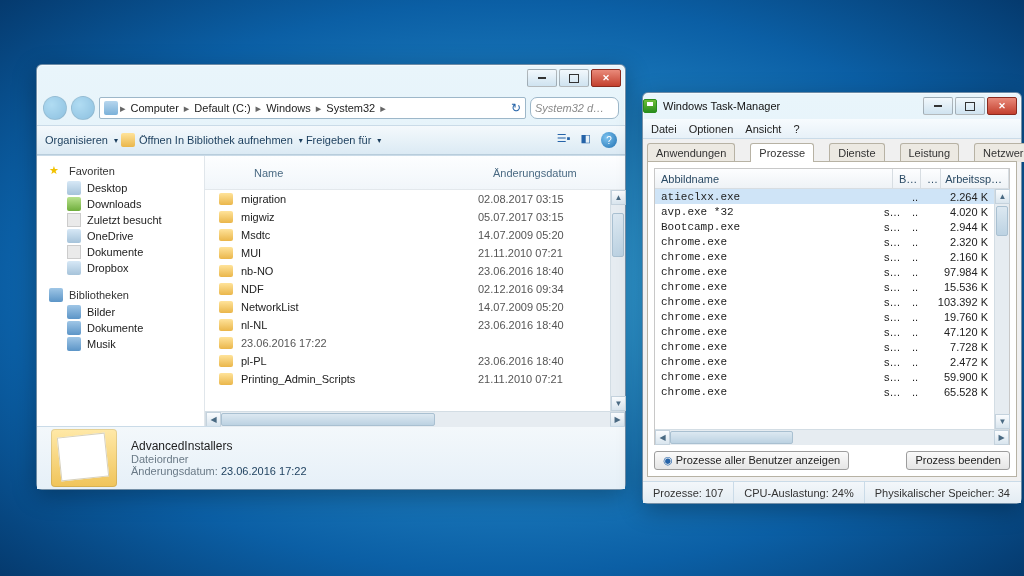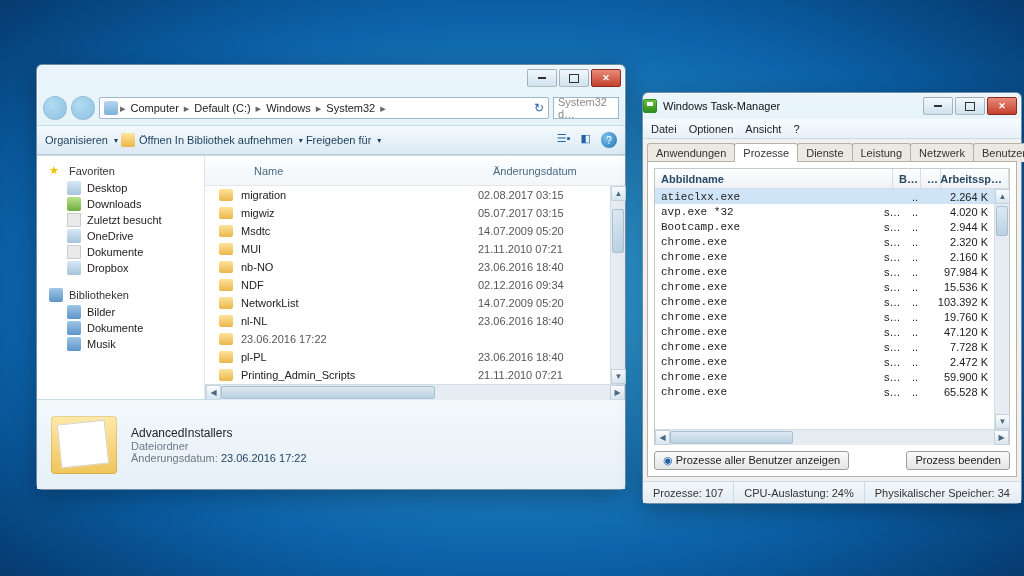--- a/index.html
+++ b/index.html
@@ -58,22 +58,22 @@
 .navball.disabled { opacity: .45; }
 .breadcrumb {
   flex: 1; height: 22px; background: #fff; border: 1px solid #9db7c9; border-radius: 2px;
   display: flex; align-items: center; padding: 0 4px; gap: 2px; overflow: hidden;
 }
 .bc-ico { width: 14px; height: 14px; background: linear-gradient(#b7d6ee, #7bb1d9); border-radius: 2px; }
 .bc-seg { color: #222; padding: 0 3px; cursor: default; white-space: nowrap; }
 .bc-chev { color: #666; }
 .bc-refresh { margin-left: auto; color: #2563a8; font-size: 12px; }
 .search {
-  width: 66px; height: 22px; background: #fff; border: 1px solid #9db7c9; border-radius: 0;
-  display: flex; align-items: center; padding: 0 4px; color: #8a8a8a; 
+  width: 89px; height: 22px; background: #fff; border: 1px solid #9db7c9; border-radius: 7px;
+  display: flex; align-items: center; padding: 0 4px; color: #8a8a8a; font-style: italic;
 }
 
 .toolbar {
   height: 30px; background: linear-gradient(#f4f9fc, #dbeaf4);
   border-top: 1px solid #cadbe8; border-bottom: 1px solid #b8cddc;
   display: flex; align-items: center; gap: 3px; padding: 0 8px;
 }
 .tb-item { color: #1a3d5c; display: flex; align-items: center; gap: 4px; cursor: default; }
 .tb-drop::after { content: "▾"; font-size: 8px; color: #1a3d5c; margin-left: 2px; }
 .tb-right { margin-left: auto; display: flex; gap: 10px; color: #2563a8; }
@@ -112,21 +112,21 @@
 .vsb, .hsb { background: #ecf1f5; border-left: 1px solid #d3dde4; }
 .vsb { width: 15px; display: flex; flex-direction: column; }
 .hsb { height: 15px; border-top: 1px solid #d3dde4; display: flex; align-items: center; }
 .sbtn { width: 15px; height: 15px; background: linear-gradient(#fafcfe,#d9e5ee); border: 1px solid #c4d2dd; font-size: 8px; display: flex; align-items: center; justify-content: center; color: #4a6a83; }
 .vtrack { flex: 1; background: #e6ecf1; position: relative; }
 .vthumb { position: absolute; left: 1px; right: 1px; top: 8px; height: 44px; background: linear-gradient(#dce8f1,#bcd2e2); border: 1px solid #a9c0d1; border-radius: 2px; }
 .htrack { flex: 1; height: 15px; position: relative; background: #e6ecf1; }
 .hthumb { position: absolute; top: 1px; bottom: 1px; left: 0; width: 55%; background: linear-gradient(#dce8f1,#bcd2e2); border: 1px solid #a9c0d1; border-radius: 2px; }
 
 .details {
-  height: 90px; border-top: 1px solid #cadbe8; background: linear-gradient(#f3f8fb, #e6f0f8);
+  height: 63px; border-top: 1px solid #cadbe8; background: linear-gradient(#f3f8fb, #e6f0f8);
   display: flex; align-items: center; padding: 6px 14px; gap: 14px;
 }
 .big-folder {
   width: 66px; height: 58px;
   background: linear-gradient(#ffe9a8,#f0c45a);
   border-radius: 4px; position: relative;
   box-shadow: inset 0 0 0 1px rgba(0,0,0,.1);
 }
 .big-folder::before {
   content: ""; position: absolute; left: 8px; top: 6px; width: 46px; height: 42px;
@@ -136,38 +136,38 @@
 .det-lines .d-sub { color: #6a7a87; }
 .det-lines .d-mod { color: #6a7a87; }
 .det-lines .d-mod .v { color: #1a3d5c; }
 
 
 .tm-menu {
   height: 20px; background: linear-gradient(#f7fbfe,#e7f1f8); border-bottom: 1px solid #cadbe8;
   display: flex; align-items: center; gap: 12px; padding: 0 8px; color: #222;
 }
 .tm-body { flex: 1; display: flex; flex-direction: column; background: #f0f0f0; padding: 4px 4px 4px 4px; min-height: 0; }
-.tabs { display: flex; gap: 0; }
+.tabs { display: flex; gap: 16px; }
 .tab {
   padding: 3px 8px; background: #ece9e2; border: 1px solid #b7b2a4; border-bottom: none;
   border-radius: 3px 3px 0 0; color: #333; margin-right: -1px; cursor: default;
 }
 .tab.active { background: #fff; position: relative; z-index: 2; }
 .tab-pane {
   flex: 1; background: #fff; border: 1px solid #b7b2a4; margin-top: -1px; padding: 6px;
   display: flex; flex-direction: column; min-height: 0;
 }
 .list-box {
   flex: 1; border: 1px solid #c8c8c8; display: flex; flex-direction: column; min-height: 0;
 }
 .tm-cols {
   height: 20px; background: linear-gradient(#fdfeff,#eef2f6); border-bottom: 1px solid #d7dde2;
   display: flex; align-items: center; color: #2a4a64;
 }
-.tm-cols > div { border-right: 1px solid #d7dde2; padding: 0 6px; height: 100%; display: flex; align-items: center; font-weight: bold; }
+.tm-cols > div { border-right: 1px solid #d7dde2; padding: 0 6px; height: 100%; display: flex; align-items: center; }
 .cImg { flex: 1; }
 .cUser { width: 28px; }
 .cSess { width: 20px; }
 .cMem { width: 68px; justify-content: flex-end; }
 .tm-rows { flex: 1; overflow: hidden; }
 .tm-row { display: flex; height: 15px; align-items: center; color: #222; }
 .tm-row.sel { background: #cfe4f7; }
 .tm-row > div { padding: 0 6px; white-space: nowrap; }
 .rImg { flex: 1; font-family: Liberation Mono, monospace; }
 .rUser { width: 28px; }

